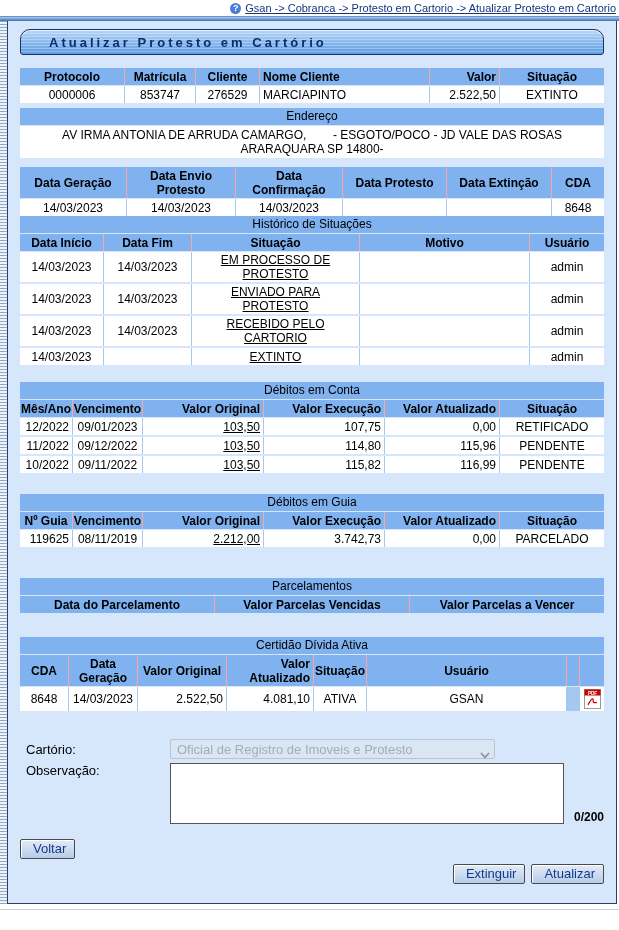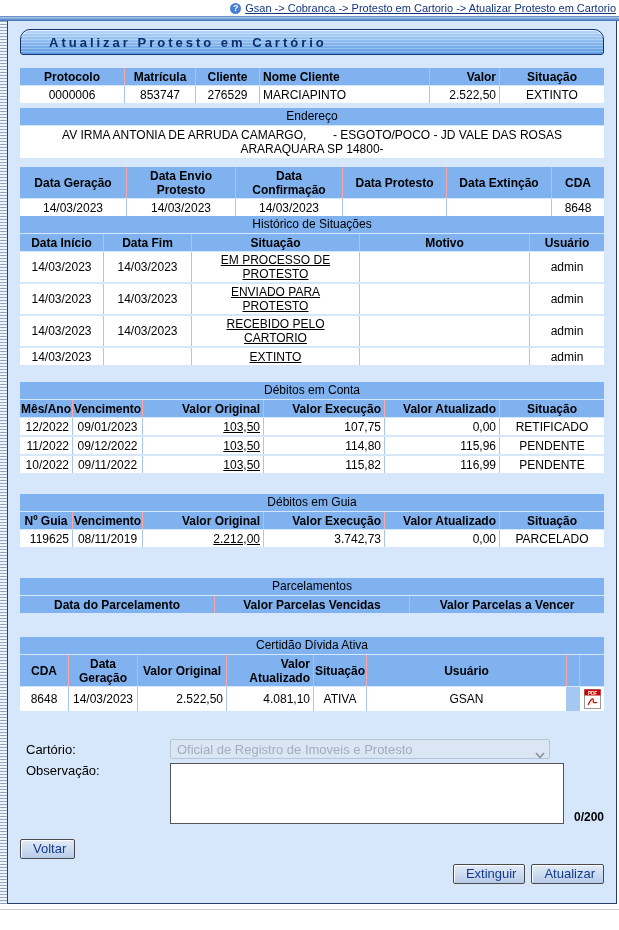--- a/index.html
+++ b/index.html
@@ -61,21 +61,21 @@
   .tcda .data .c{min-height:24px;}
 
   .end-body{background:#fff;font-size:12px;text-align:center;padding:2px 6px;line-height:14px;white-space:pre-wrap;}
 
   .nome-cell{justify-content:space-between;padding-right:26px;}
 
   
   .form-row{display:flex;margin-top:28px;align-items:center;}
   .form-row.obs{margin-top:4px;align-items:flex-start;}
   .lbl{width:150px;font-size:13px;padding-left:6px;flex:0 0 auto;}
-  .select-wrap{position:relative;width:380px;height:20px;}
+  .select-wrap{position:relative;width:325px;height:20px;}
   select{
     width:100%;height:20px;appearance:none;-webkit-appearance:none;
     background:#dce6f2;border:1px solid #a9b6c4;color:#8d959f;
     font-size:13px;font-family:"Liberation Sans",sans-serif;padding:0 20px 0 6px;border-radius:2px;
   }
   .chev{position:absolute;right:5px;top:6px;pointer-events:none;}
   textarea{
     width:394px;height:61px;resize:none;border:1px solid #555;background:#fff;
     font-family:"Liberation Sans",sans-serif;font-size:12px;padding:2px 4px;
   }

